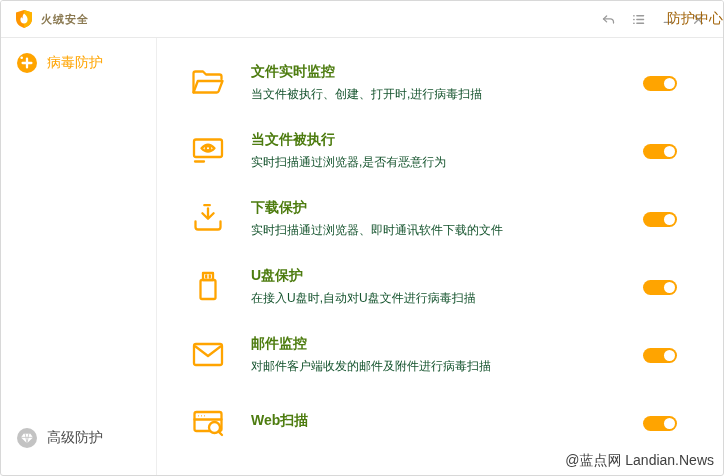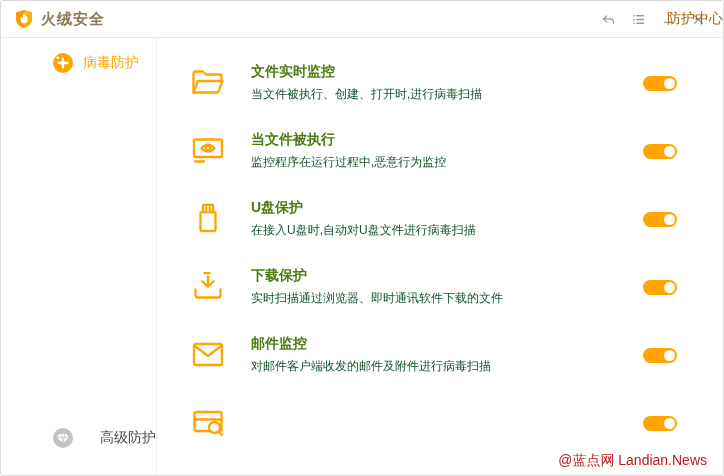--- a/index.html
+++ b/index.html
@@ -8,58 +8,58 @@
 
   .window { position:relative; width:724px; height:476px; background:#fff;
             border:1px solid #d8d8d8; border-radius:3px; overflow:hidden;
             display:flex; flex-direction:column; }
 
   
   .titlebar { position:relative; height:37px; flex:0 0 37px; background:#ffffff;
               border-bottom:1px solid #e9e9e9; display:flex; align-items:center; }
   .brand { display:flex; align-items:center; gap:7px; padding-left:13px; }
   .brand .logo { width:20px; height:20px; display:inline-flex; }
-  .app-name { font-size:15px; font-weight:bold; color:#8b7a52; letter-spacing:1px; }
+  .app-name { font-size:11px; font-weight:bold; color:#8b7a52; letter-spacing:1px; }
   .titlebar-title { position:absolute; left:0; right:0; text-align:right;
                     font-size:14px; color:#a16207; pointer-events:none; }
   .controls { margin-left:auto; display:flex; align-items:center; padding-right:10px; }
   .ctrl-btn { width:30px; height:26px; display:inline-flex; align-items:center;
               justify-content:center; cursor:pointer; }
   .ctrl-btn svg { stroke:#9a9a9a; fill:none; stroke-width:1.5; stroke-linecap:round; }
 
   
   .body { flex:1; display:flex; min-height:0; }
 
   
   .sidebar { width:156px; flex:0 0 156px; border-right:1px solid #eeeeee;
              display:flex; flex-direction:column; padding-top:8px; }
   .nav-item { height:34px; display:flex; align-items:center; gap:10px;
-              padding-left:52px; cursor:pointer; font-size:14px; color:#4a4a4a; }
+              padding-left:16px; cursor:pointer; font-size:14px; color:#4a4a4a; }
   .nav-item.active { color:#ffa400; }
   .nav-icon { width:20px; height:20px; border-radius:50%; background:#c3c3c3;
               display:inline-flex; align-items:center; justify-content:center; flex:0 0 20px; }
   .nav-item.active .nav-icon { background:#ffa400; }
   .sidebar-spacer { flex:1; }
-  .sidebar-bottom { margin-bottom:20px;justify-content:space-between; }
+  .sidebar-bottom { margin-bottom:20px; }
 
   
   .content { position:relative; flex:1; padding:11px 46px 0 32px; }
   .prow { height:68px; display:flex; align-items:center; }
   .prow-icon { width:38px; height:38px; flex:0 0 38px; margin-right:24px; display:inline-flex; }
   .prow-icon svg { stroke:#ffa400; fill:none; stroke-width:2.3; stroke-linecap:round; stroke-linejoin:round; }
   .prow-text { flex:1; min-width:0; }
   .prow-title { font-size:14px; font-weight:bold; color:#4d7c0f; margin-bottom:5px; }
   .prow-desc { font-size:12px; color:#14532d; }
 
   .toggle { width:34px; height:15px; flex:0 0 34px; border-radius:8px; background:#ffa400;
             position:relative; cursor:pointer; }
   .toggle .knob { position:absolute; top:2px; right:2px; width:11px; height:11px;
                   border-radius:50%; background:#ffffff; }
 
-  .watermark { position:absolute; right:16px; bottom:5px; font-size:14px; color:#b91c1c; }
+  .watermark { position:absolute; right:9px; bottom:5px; font-size:14px; color:#404040; }
 </style>
 </head>
 <body>
 
 <div class="window">
 
   <div class="titlebar">
     <div class="brand">
       <span class="logo">
         <svg viewBox="0 0 20 20" width="20" height="20">
@@ -151,56 +151,56 @@
         <span class="prow-icon">
           <svg viewBox="0 0 38 38" width="38" height="38">
             <rect x="5" y="7.5" width="28" height="17.5" rx="2"></rect>
             <path d="M12.5 16.2 c4.3 -4.6 8.7 -4.6 13 0 c-4.3 4.6 -8.7 4.6 -13 0 Z"></path>
             <circle cx="19" cy="16.2" r="2.2"></circle>
             <path d="M6 29.5 h9"></path>
           </svg>
         </span>
         <div class="prow-text">
           <div class="prow-title">当文件被执行</div>
-          <div class="prow-desc">监控程序在运行过程中,恶意行为监控</div>
-        </div>
-        <span class="toggle">
-            <span class="knob"></span>
-          </span>
-      </div>
-
-      <div class="prow">
-        <span class="prow-icon">
-          <svg viewBox="0 0 38 38" width="38" height="38">
-            <rect x="14" y="5" width="10" height="7"></rect>
-            <path d="M17.2 7.5 v2 M20.8 7.5 v2"></path>
-            <rect x="11.5" y="12" width="15" height="19" rx="1.5"></rect>
-          </svg>
-        </span>
-        <div class="prow-text">
-          <div class="prow-title">U盘保护</div>
-          <div class="prow-desc">在接入U盘时,自动对U盘文件进行病毒扫描</div>
+          <div class="prow-desc">实时扫描通过浏览器,是否有恶意行为</div>
         </div>
         <span class="toggle">
             <span class="knob"></span>
           </span>
       </div>
 
       <div class="prow">
         <span class="prow-icon">
           <svg viewBox="0 0 38 38" width="38" height="38">
             <path d="M15.3 5.2 h5.5"></path>
             <path d="M19 8.5 v9.5"></path>
             <path d="M13.4 13.2 L19 18.8 L24.6 13.2"></path>
             <path d="M6.5 21.5 v5.5 a2.5 2.5 0 0 0 2.5 2.5 h20 a2.5 2.5 0 0 0 2.5 -2.5 v-5.5"></path>
           </svg>
         </span>
         <div class="prow-text">
           <div class="prow-title">下载保护</div>
           <div class="prow-desc">实时扫描通过浏览器、即时通讯软件下载的文件</div>
+        </div>
+        <span class="toggle">
+            <span class="knob"></span>
+          </span>
+      </div>
+
+      <div class="prow">
+        <span class="prow-icon">
+          <svg viewBox="0 0 38 38" width="38" height="38">
+            <rect x="14" y="5" width="10" height="7"></rect>
+            <path d="M17.2 7.5 v2 M20.8 7.5 v2"></path>
+            <rect x="11.5" y="12" width="15" height="19" rx="1.5"></rect>
+          </svg>
+        </span>
+        <div class="prow-text">
+          <div class="prow-title">U盘保护</div>
+          <div class="prow-desc">在接入U盘时,自动对U盘文件进行病毒扫描</div>
         </div>
         <span class="toggle">
             <span class="knob"></span>
           </span>
       </div>
 
       <div class="prow">
         <span class="prow-icon">
           <svg viewBox="0 0 38 38" width="38" height="38">
             <rect x="5" y="8" width="28" height="21" rx="2"></rect>
@@ -222,20 +222,21 @@
             <rect x="5.5" y="8" width="27" height="19" rx="2"></rect>
             <path d="M5.5 15.5 H32.5"></path>
             <circle cx="9.5" cy="11.8" r="0.6" fill="#ffa400" stroke="none"></circle>
             <circle cx="12.5" cy="11.8" r="0.6" fill="#ffa400" stroke="none"></circle>
             <circle cx="15.5" cy="11.8" r="0.6" fill="#ffa400" stroke="none"></circle>
             <circle cx="25.5" cy="23.5" r="5.5" fill="#ffffff"></circle>
             <path d="M29.6 27.6 L33 31"></path>
           </svg>
         </span>
         <div class="prow-text">
+          <div class="prow-title">Web扫描</div>
         </div>
         <span class="toggle">
             <span class="knob"></span>
           </span>
       </div>
 
       <div class="watermark">@蓝点网 Landian.News</div>
     </main>
   </div>
 </div>

